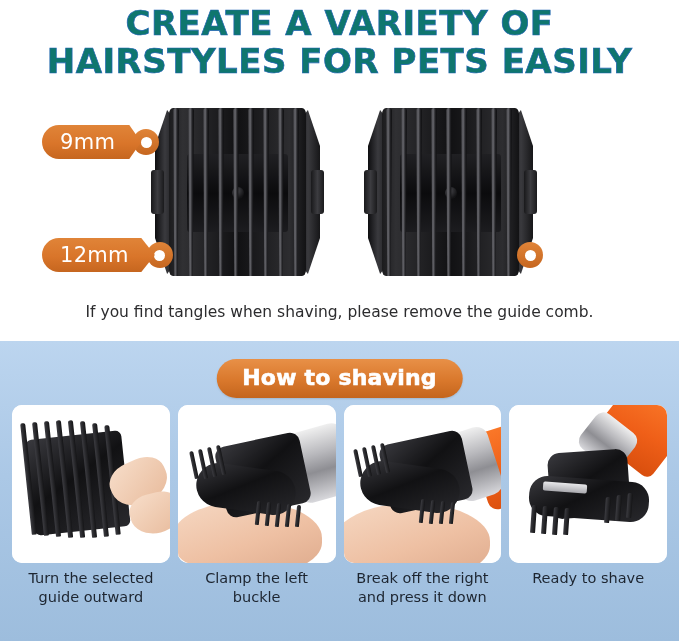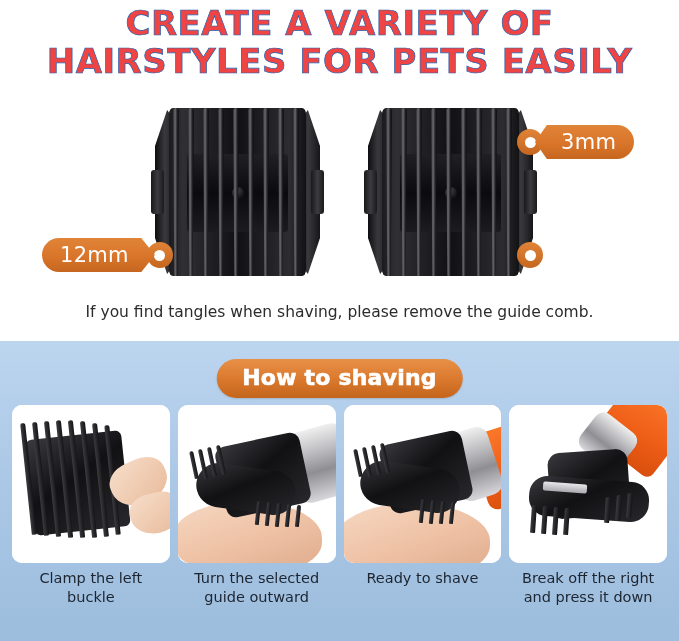--- a/index.html
+++ b/index.html
@@ -13,21 +13,21 @@
     position: relative;
     width: 679px; height: 641px;
     background: #ffffff;
   }
 
   
   .headline {
     position: absolute;
     top: 4px; left: 0; width: 679px;
     text-align: center;
-    color: #ef4444;
+    color: #0f766e;
     font-family: "DejaVu Sans", sans-serif;
     font-weight: 700;
     font-size: 34px;
     line-height: 38px;
     letter-spacing: 0.5px;
     -webkit-text-stroke: 0.7px #1f63b4;
   }
   .headline .l2 { display: block; }
 
   .combs-area {
@@ -300,31 +300,31 @@
           <div class="tooth" style="left:94px"></div>
           <div class="tooth" style="left:109px"></div>
           <div class="tooth" style="left:124px"></div>
         </div>
       </div>
       <div class="comb-nub ln"></div>
       <div class="comb-nub rn"></div>
     </div>
   </div>
 
+  <div class="badge side-left b9">
+    <div class="badge-pill">9mm</div>
+    <div class="badge-dot">
+        <i></i>
+      </div>
+  </div>
   <div class="badge side-left b12">
     <div class="badge-pill">12mm</div>
     <div class="badge-dot">
         <i></i>
       </div>
-  </div>
-  <div class="badge side-right b3">
-    <div class="badge-dot">
-        <i></i>
-      </div>
-    <div class="badge-pill">3mm</div>
   </div>
   <div class="badge side-right b6">
     <div class="badge-dot">
         <i></i>
       </div>
   </div>
 
   <div class="note">If you find tangles when shaving, please remove the guide comb.</div>
 
   <div class="install-panel">
@@ -398,20 +398,20 @@
           <div class="mini-tooth" style="left:55px;top:103px;width:5px;height:27px;transform:rotate(4deg);"></div>
           <div class="mini-tooth" style="left:96px;top:92px;width:5px;height:26px;transform:rotate(4deg);"></div>
           <div class="mini-tooth" style="left:107px;top:90px;width:5px;height:26px;transform:rotate(4deg);"></div>
           <div class="mini-tooth" style="left:118px;top:88px;width:5px;height:25px;transform:rotate(4deg);"></div>
         </div>
       </div>
 
     </div>
 
     <div class="captions">
+      <div class="caption">Turn the selected guide outward</div>
       <div class="caption">Clamp the left buckle</div>
-      <div class="caption">Turn the selected guide outward</div>
+      <div class="caption">Break off the right and press it down</div>
       <div class="caption">Ready to shave</div>
-      <div class="caption">Break off the right and press it down</div>
     </div>
 
   </div>
 </div>
 
 </body></html>

